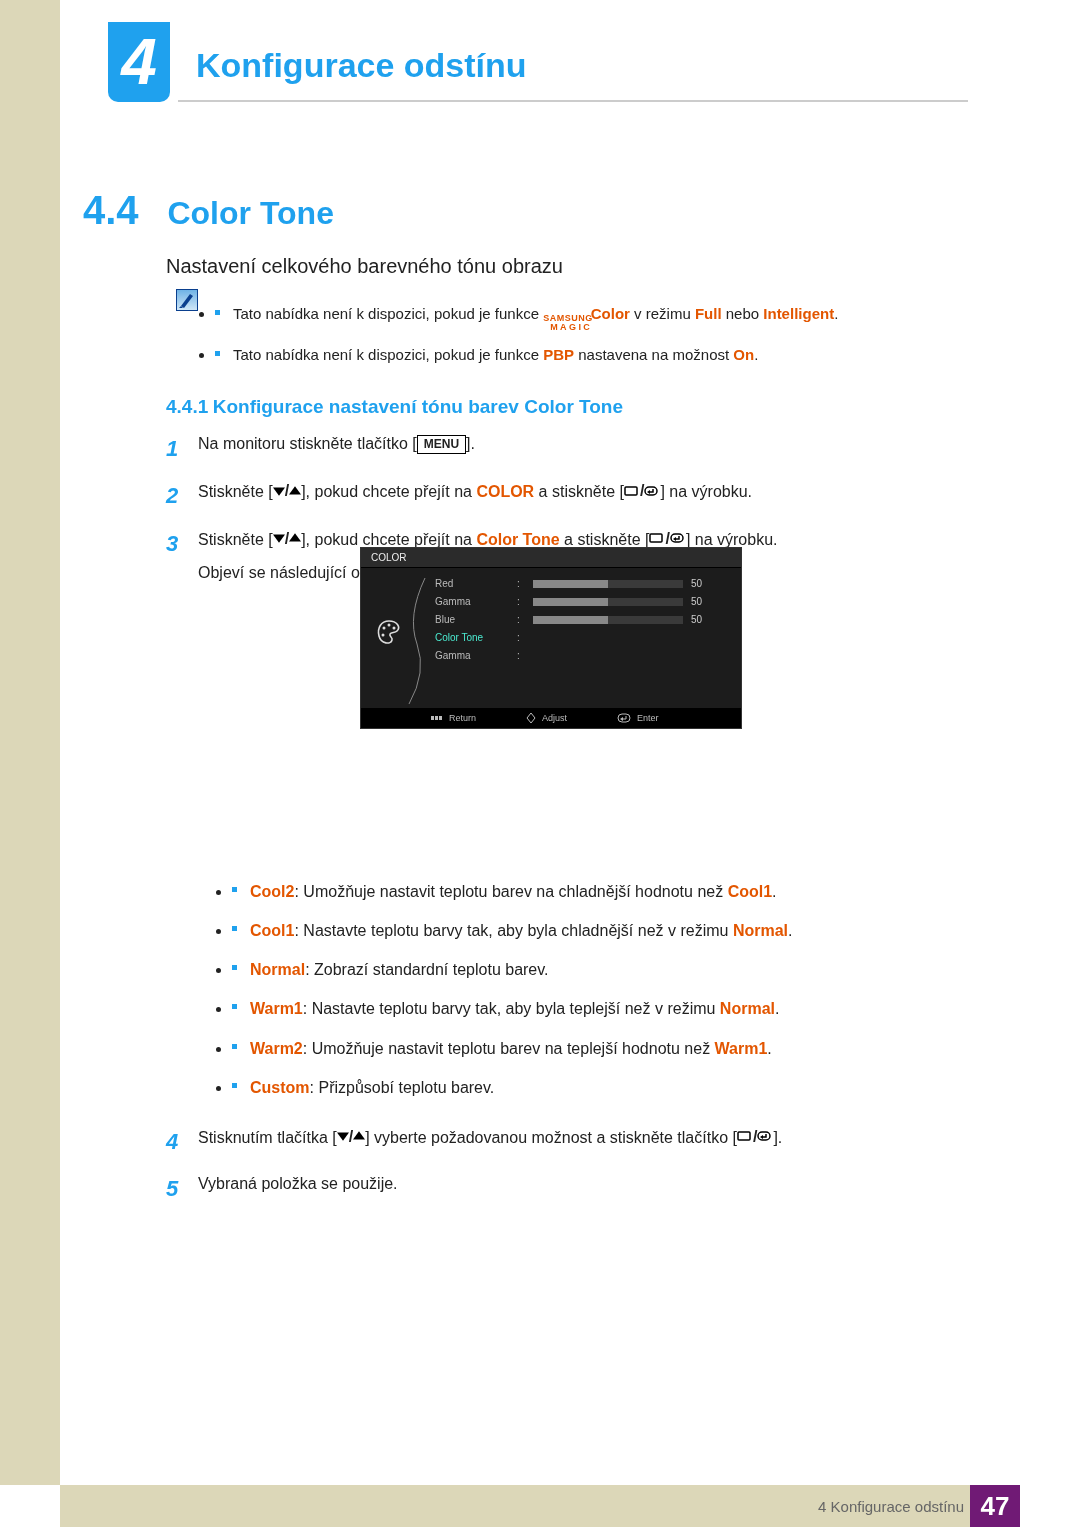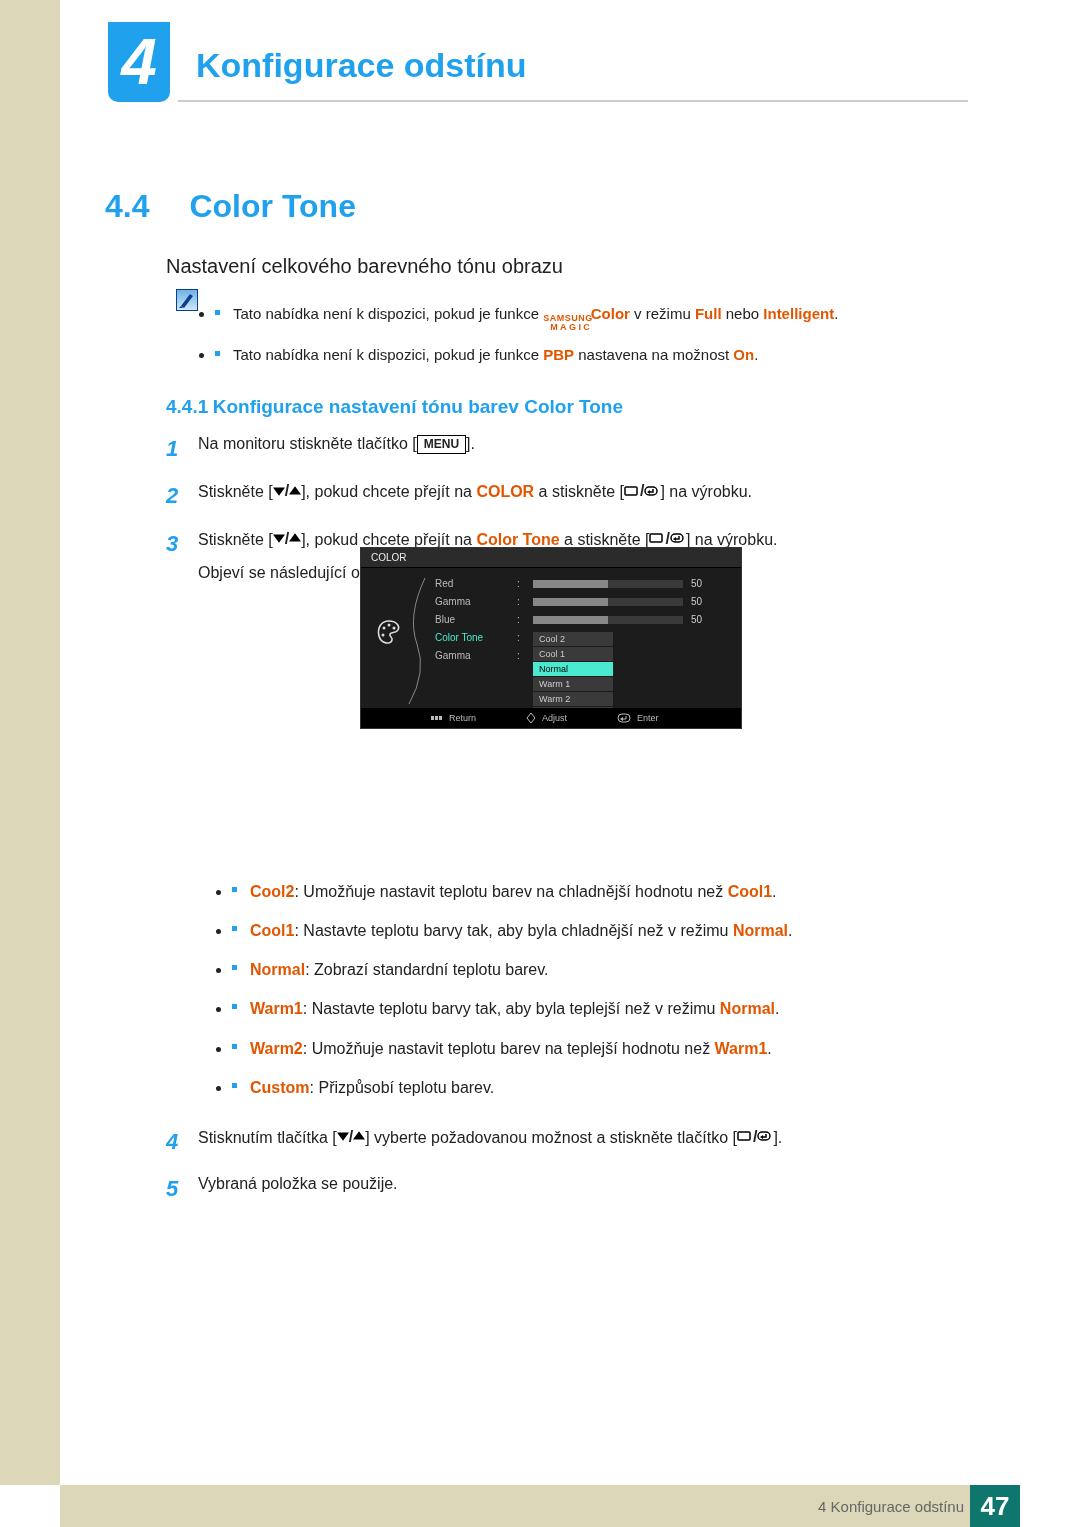--- a/index.html
+++ b/index.html
@@ -2,21 +2,21 @@
 <html><head>
 <meta charset="utf-8">
 <style>
   * { box-sizing: border-box; margin: 0; padding: 0; }
   body { font-family: Arial, Helvetica, sans-serif; background: #fff; width: 1080px; height: 1527px; position: relative; color: #222; }
   .chapter-badge { position:absolute; left:108px; top:22px; width:62px; height:80px; background:#1fa1ee; color:#fff; font-size:64px; font-weight:bold; font-style:italic; border-bottom-left-radius:10px; border-bottom-right-radius:10px; display:flex; justify-content:center; align-items:center; }
   .chapter-title { position:absolute; left:196px; top:46px; color:#1fa1ee; font-size:34px; font-weight:bold; }
   .chapter-rule { position:absolute; left:178px; top:100px; width:790px; height:2px; background:#ccc;}
 
   .section-row { position:absolute; left:83px; top:188px; }
-  .section-num { color:#1fa1ee; font-size:32px; font-weight:bold; display:inline-block; width:80px;margin-left:22px;}
+  .section-num { color:#1fa1ee; font-size:40px; font-weight:bold; display:inline-block; width:80px;}
   .section-title { color:#1fa1ee; font-size:32px; font-weight:bold; }
 
   .body-text { position:absolute; left:166px; font-size:20px; color:#222; }
 
   .note-icon { position:absolute; left:176px; top:289px; width:22px; height:22px; border:1px solid #0a3f8e; background:linear-gradient(#6fb3e6,#cfe6f7); display:flex; justify-content:center; align-items:center;}
   .note-icon svg { width:16px; height:16px; }
   .note-bullets { position:absolute; left:215px; top:289px; font-size:15px;}
   .note-bullets li { position:relative; padding-left:18px; line-height:1.6; margin-bottom:10px;margin-top:13px;}
   .note-bullets li::before { content:""; position:absolute; left:0; top:8px; width:5px; height:5px; background:#1fa1ee;}
 
@@ -63,21 +63,21 @@
   .osd-footer{position:absolute; left:0; bottom:0; width:100%; height:20px; background:#000; display:flex; color:#bbb; font-size:9px; align-items:center; gap:50px; padding:0 70px;}
   .osd-footer span{display:inline-flex;align-items:center;gap:6px;}
 
   .tone-list { margin-top:292px; margin-left:34px; font-size:16px;}
   .tone-list li{ position:relative; padding-left:18px; line-height:1.7; margin-bottom:12px;}
   .tone-list li::before{content:""; position:absolute;left:0;top:9px;width:5px;height:5px;background:#1fa1ee;}
 
   
   .page-footer{position:absolute; left:60px; bottom:0; width:960px; height:42px; background:#dcd7b8; display:flex; align-items:center; justify-content:flex-end; padding-right:0;}
   .footer-text{font-size:15px; color:#666; margin-right:6px;}
-  .page-num-box{width:50px; height:42px; background:#0f766e; color:#fff; font-size:26px; font-weight:bold; display:flex; align-items:center; justify-content:center;}
+  .page-num-box{width:50px; height:42px; background:#701a75; color:#fff; font-size:26px; font-weight:bold; display:flex; align-items:center; justify-content:center;}
   .left-gutter{position:absolute;left:0;top:0;width:60px;height:1485px;background:#dcd7b8;}
 </style>
 </head>
 <body>
 
 <div class="left-gutter"></div>
 
 <div class="chapter-badge">4</div>
 <div class="chapter-title">Konfigurace odstínu</div>
 <div class="chapter-rule"></div>
@@ -248,28 +248,20 @@
         </div>
       <div class="osd-bar">
           <div class="osd-bar-fill" style="width:50%"></div>
         </div>
     </div>
     <div class="osd-barvals">
       <div>50</div>
       <div>50</div>
       <div>50</div>
     </div>
-    <div class="osd-dropdown">
-      <div>Cool 2</div>
-      <div>Cool 1</div>
-      <div class="sel">Normal</div>
-      <div>Warm 1</div>
-      <div>Warm 2</div>
-      <div>Custom</div>
-    </div>
   </div>
   <div class="osd-footer">
     <span>
         <svg width="12" height="8" viewBox="0 0 12 8">
           <rect x="0" y="2" width="3" height="4" fill="#bbb"></rect>
           <rect x="4" y="2" width="3" height="4" fill="#bbb"></rect>
           <rect x="8" y="2" width="3" height="4" fill="#bbb"></rect>
         </svg>
         <span>Return</span>
       </span>

